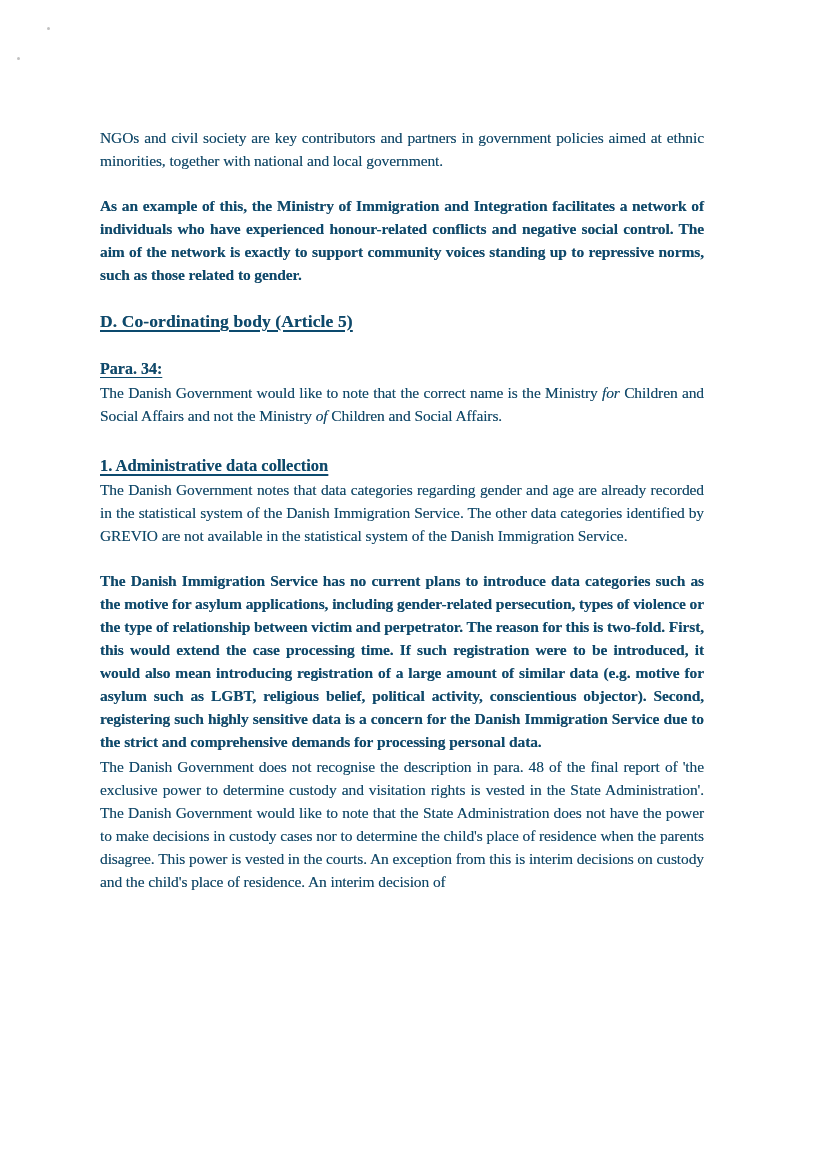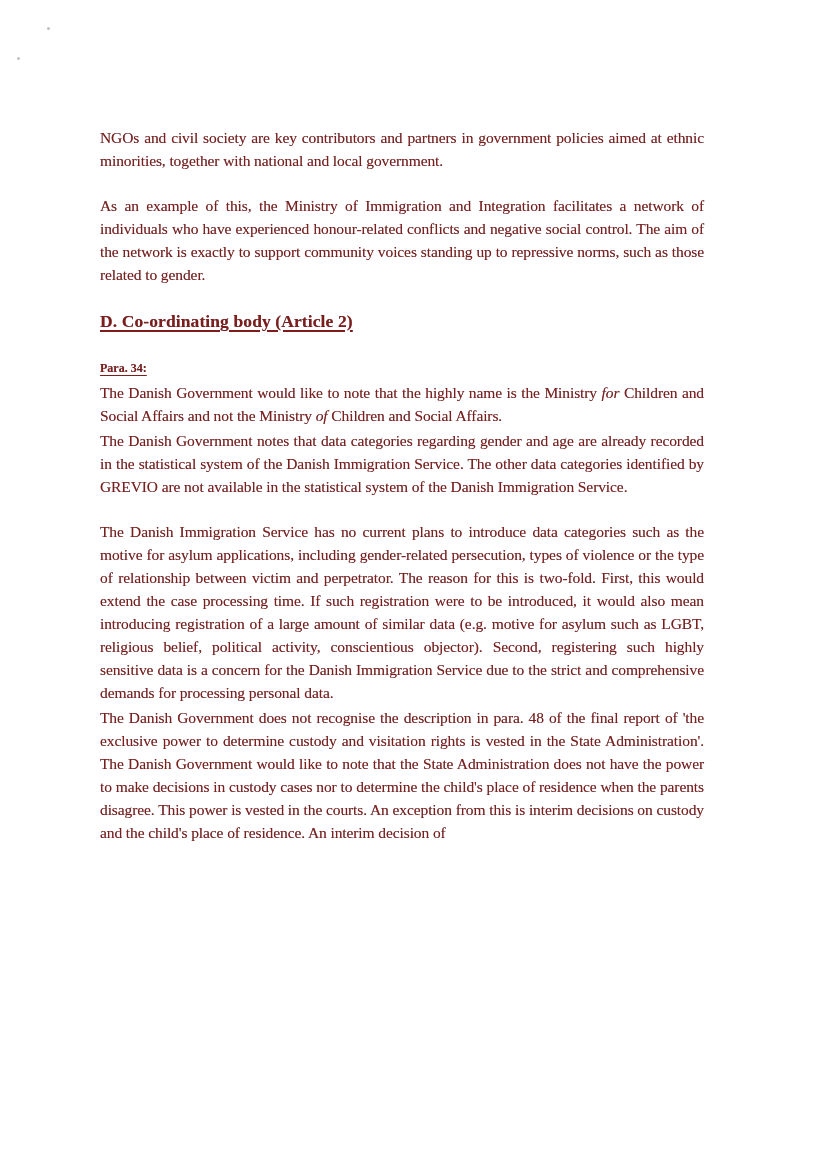--- a/index.html
+++ b/index.html
@@ -8,21 +8,21 @@
     width: 828px;
     background: #ffffff;
   }
 
   .page {
     position: relative;
     width: 732px;
     height: 1169px;
     background: #ffffff;
     font-family: "Liberation Serif", serif;
-    color: #7f1d1d;
+    color: #0c4a6e;
     overflow: hidden;
   }
 
   
   .speck {
     position: absolute;
     width: 3px;
     height: 3px;
     border-radius: 50%;
     background: #8f8f8f;
@@ -40,37 +40,37 @@
   }
 
   p.body {
     font-size: 15.5px;
     line-height: 23px;
     text-align: justify;
     letter-spacing: -0.1px;
     text-shadow: 0 0 0.4px rgba(20,20,20,0.45);
   }
 
-  p.body.gap { margin-top: 22px; }
+  p.body.gap { margin-top: 22px; font-weight: bold; }
   p.body.tight { margin-top: 2px; }
 
   h2.section-heading {
     font-size: 17.5px;
     line-height: 22px;
     font-weight: bold;
     text-decoration: underline;
     text-decoration-thickness: 1.6px;
     text-underline-offset: 3px;
     letter-spacing: 0.1px;
     margin-top: 24px;
     text-shadow: 0 0 0.4px rgba(20,20,20,0.5);
   }
 
   h3.para-label {
-    font-size: 12px;
+    font-size: 16px;
     line-height: 21px;
     font-weight: bold;
     text-decoration: underline;
     text-decoration-thickness: 1.4px;
     text-underline-offset: 3px;
     margin-top: 26px;
     text-shadow: 0 0 0.4px rgba(20,20,20,0.5);
   }
 
   h3.subsection-heading {
@@ -93,27 +93,28 @@
 
   <div class="speck speck-1"></div>
   <div class="speck speck-2"></div>
 
   <main class="content">
 
     <p class="body">NGOs and civil society are key contributors and partners in government policies aimed at ethnic minorities, together with national and local government.</p>
 
     <p class="body gap">As an example of this, the Ministry of Immigration and Integration facilitates a network of individuals who have experienced honour-related conflicts and negative social control. The aim of the network is exactly to support community voices standing up to repressive norms, such as those related to gender.</p>
 
-    <h2 class="section-heading">D. Co-ordinating body (Article 2)</h2>
+    <h2 class="section-heading">D. Co-ordinating body (Article 5)</h2>
 
     <h3 class="para-label">Para. 34:</h3>
 
-    <p class="body tight"><span>The Danish Government would like to note that the highly name is the Ministry </span><i>for</i><span> Children and Social Affairs and not the Ministry </span><i>of</i><span> Children and Social Affairs.</span></p>
+    <p class="body tight"><span>The Danish Government would like to note that the correct name is the Ministry </span><i>for</i><span> Children and Social Affairs and not the Ministry </span><i>of</i><span> Children and Social Affairs.</span></p>
 
 
+    <h3 class="subsection-heading">1. Administrative data collection</h3>
 
 
     <p class="body tight">The Danish Government notes that data categories regarding gender and age are already recorded in the statistical system of the Danish Immigration Service. The other data categories identified by GREVIO are not available in the statistical system of the Danish Immigration Service.</p>
 
     <p class="body gap">The Danish Immigration Service has no current plans to introduce data categories such as the motive for asylum applications, including gender-related persecution, types of violence or the type of relationship between victim and perpetrator. The reason for this is two-fold. First, this would extend the case processing time. If such registration were to be introduced, it would also mean introducing registration of a large amount of similar data (e.g. motive for asylum such as LGBT, religious belief, political activity, conscientious objector). Second, registering such highly sensitive data is a concern for the Danish Immigration Service due to the strict and comprehensive demands for processing personal data.</p>
 
 
     <p class="body tight">The Danish Government does not recognise the description in para. 48 of the final report of 'the exclusive power to determine custody and visitation rights is vested in the State Administration'. The Danish Government would like to note that the State Administration does not have the power to make decisions in custody cases nor to determine the child's place of residence when the parents disagree. This power is vested in the courts. An exception from this is interim decisions on custody and the child's place of residence. An interim decision of</p>
 
   </main>

